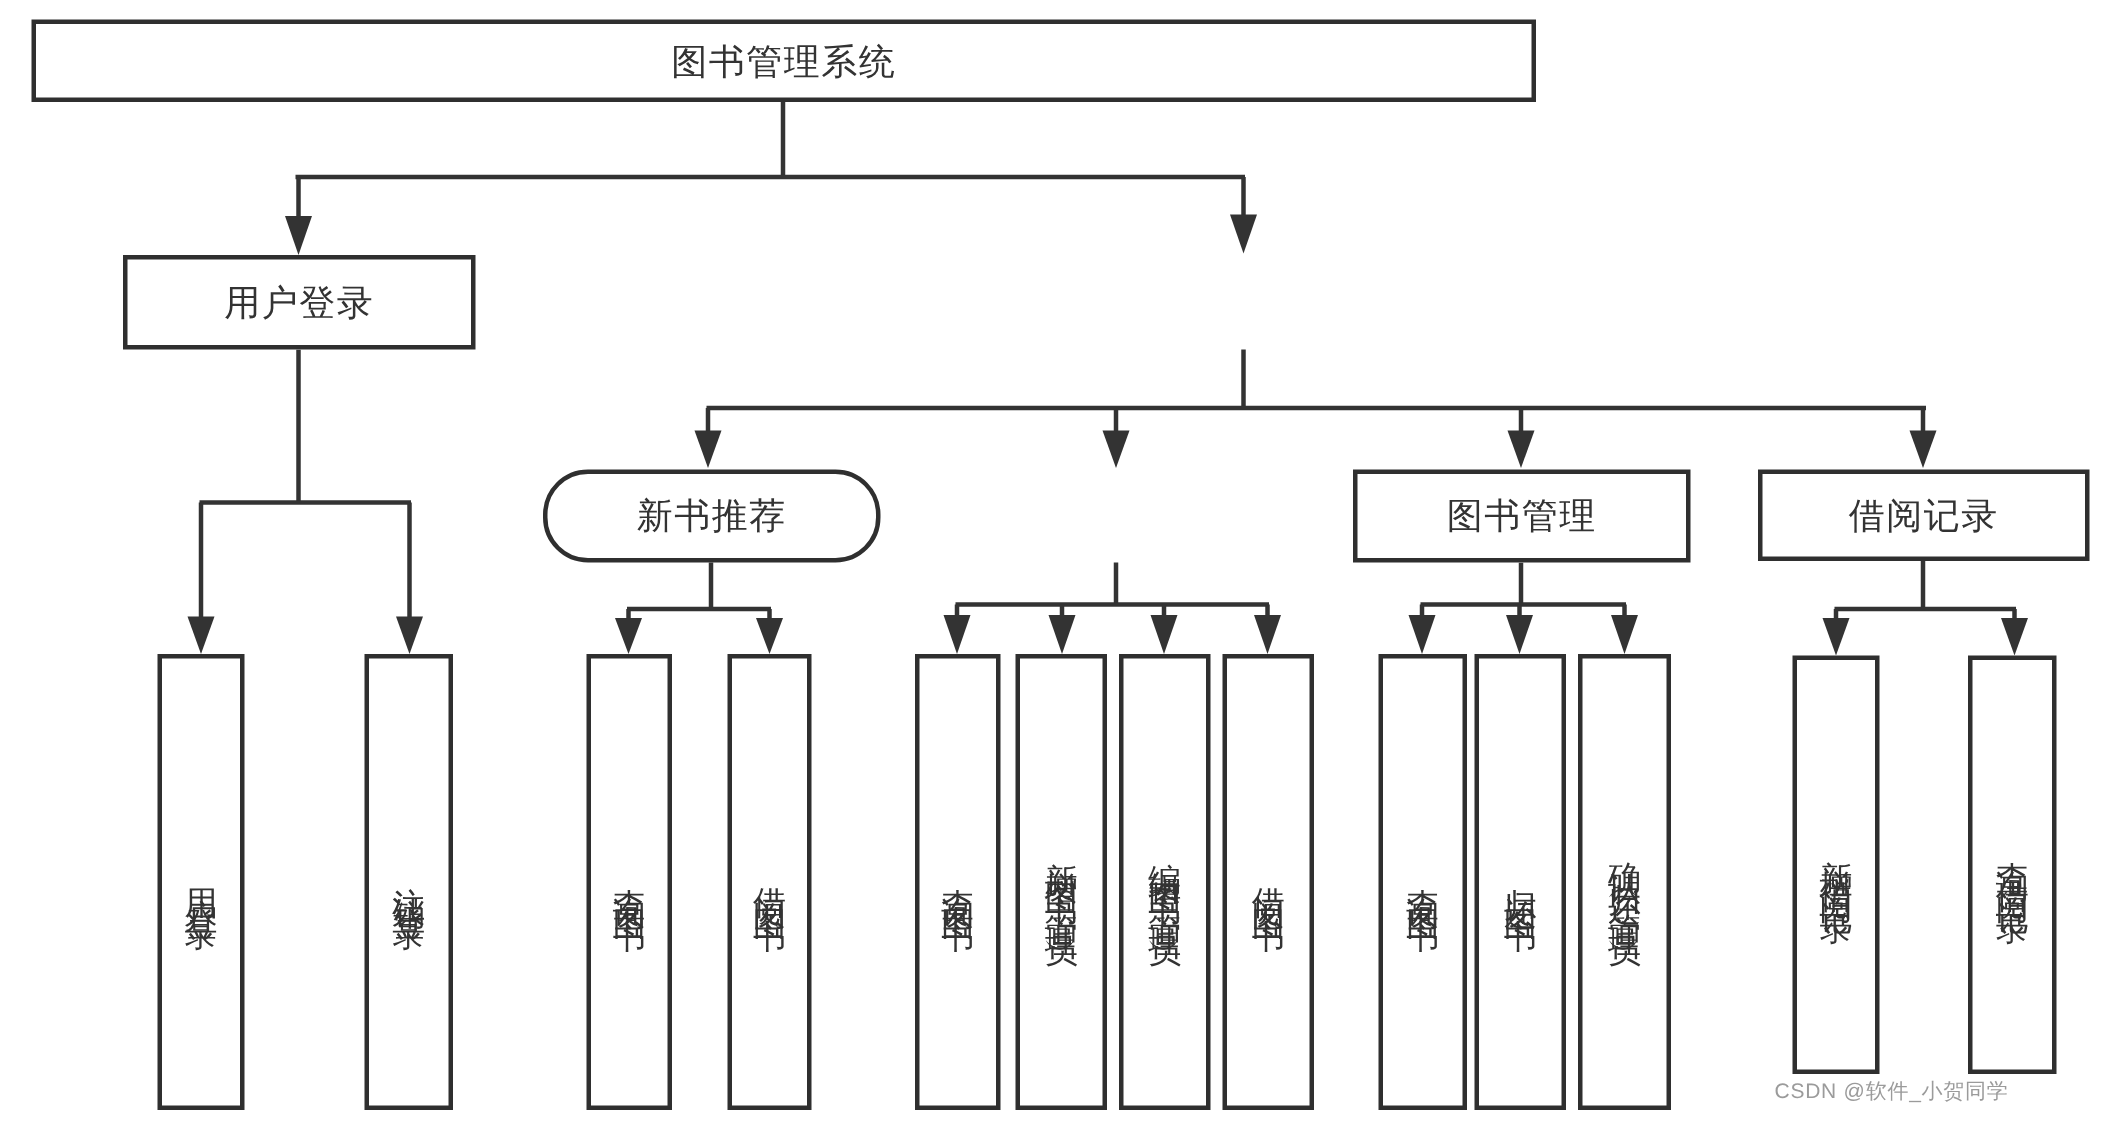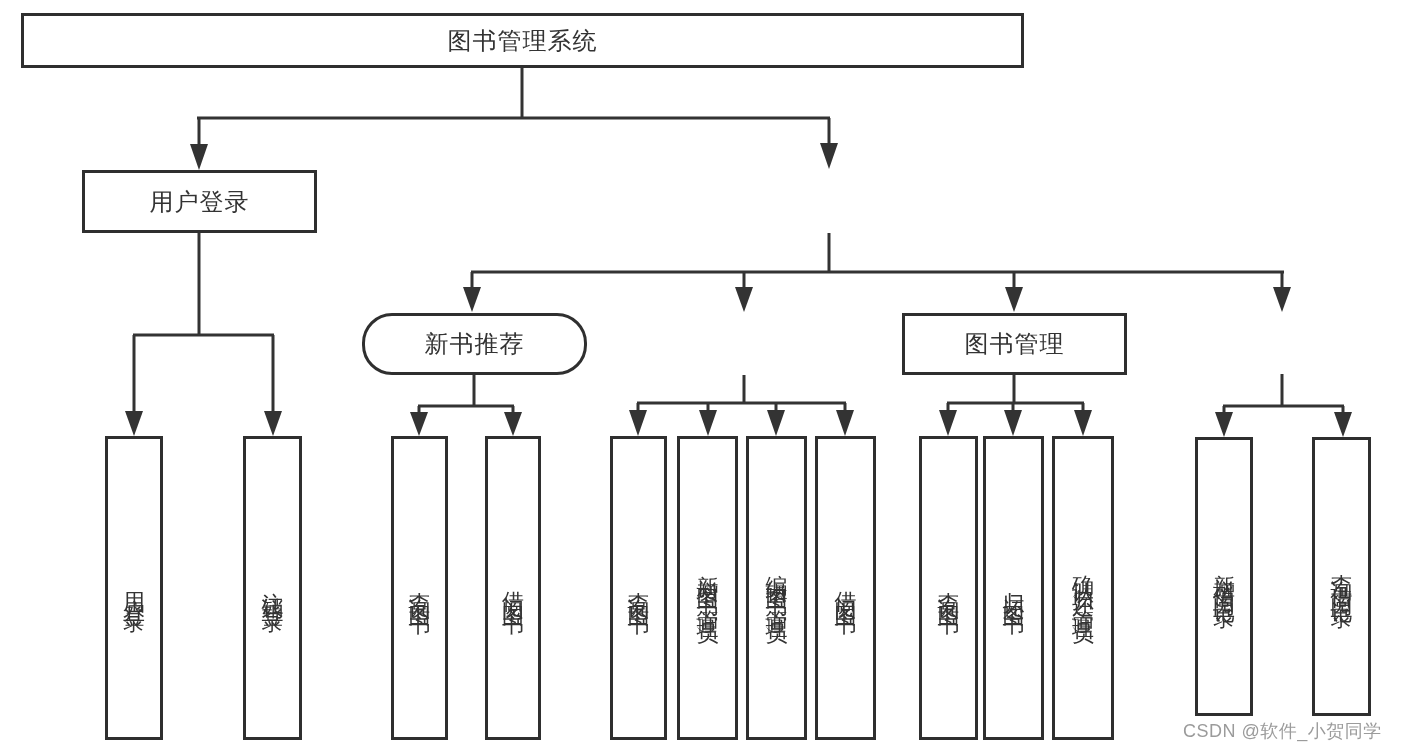--- a/index.html
+++ b/index.html
@@ -27,21 +27,21 @@
   }
   .vbox{
     writing-mode:vertical-rl;
     font-size:22px;
     letter-spacing:7px;
     white-space:normal;
   }
   .watermark{
     position:absolute;
     left:1183px;top:719px;
-    font-size:18px;
+    font-size:14px;
     color:#9b9b9b;
     letter-spacing:0.5px;
     z-index:3;
     white-space:nowrap;
   }
 </style>
 </head>
 <body>
 
 <div class="canvas">
@@ -121,20 +121,21 @@
       <path d="M1334,412 L1352,412 L1343,437 Z"></path>
     </g>
   </svg>
 
   <div class="box" style="left:21px;top:13px;width:1003px;height:55px;">图书管理系统</div>
 
   <div class="box" style="left:82px;top:170px;width:235px;height:63px;">用户登录</div>
 
   <div class="box" style="left:362px;top:313px;width:225px;height:62px;border-radius:30px;">新书推荐</div>
   <div class="box" style="left:902px;top:313px;width:225px;height:62px;">图书管理</div>
+  <div class="box" style="left:1172px;top:313px;width:221px;height:61px;">借阅记录</div>
 
   <div class="box vbox" style="left:105px;top:436px;width:58px;height:304px;">用户登录</div>
   <div class="box vbox" style="left:243px;top:436px;width:59px;height:304px;">注销登录</div>
 
   <div class="box vbox" style="left:391px;top:436px;width:57px;height:304px;">查询图书</div>
   <div class="box vbox" style="left:485px;top:436px;width:56px;height:304px;">借阅图书</div>
 
   <div class="box vbox" style="left:610px;top:436px;width:57px;height:304px;">查询图书</div>
   <div class="box vbox" style="left:677px;top:436px;width:61px;height:304px;">新增图书（管理员）</div>
   <div class="box vbox" style="left:746px;top:436px;width:61px;height:304px;">编辑图书（管理员）</div>

